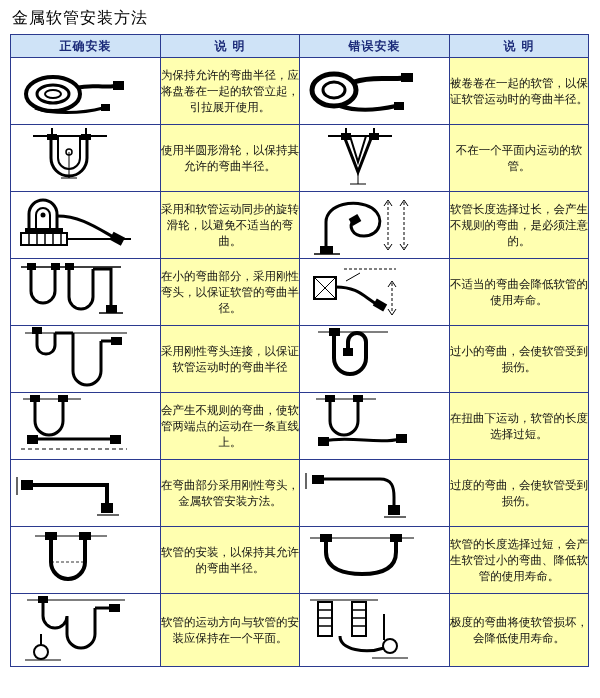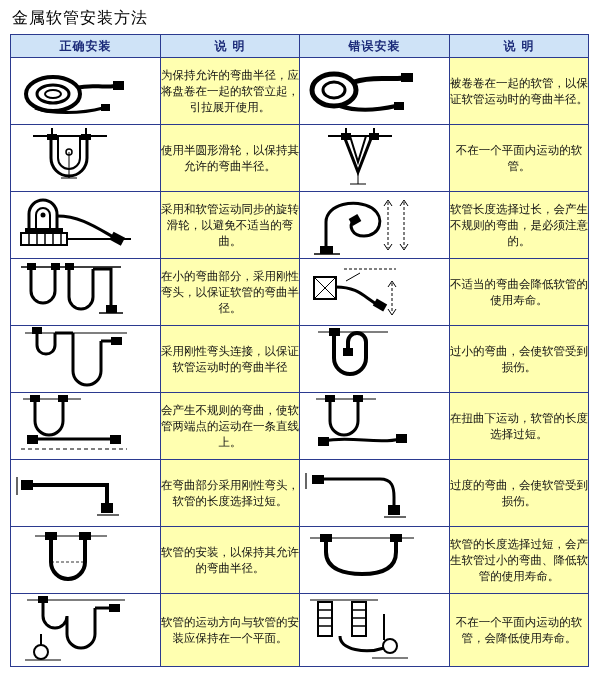--- a/index.html
+++ b/index.html
@@ -302,21 +302,21 @@
           <span class="fig">
             <svg width="126" height="56" viewBox="0 0 126 56">
               <path d="M16 20 L96 20 L96 40" fill="none" stroke="#000" stroke-width="4"></path>
               <rect x="10" y="15" width="12" height="10" fill="#000"></rect>
               <rect x="90" y="38" width="12" height="10" fill="#000"></rect>
               <line x1="6" y1="12" x2="6" y2="30" stroke="#000" stroke-width="1.2"></line>
               <line x1="86" y1="50" x2="108" y2="50" stroke="#000" stroke-width="1.2"></line>
             </svg>
           </span>
         </td>
-        <td class="txt-cell">在弯曲部分采用刚性弯头，软管的长度选择过短。</td>
+        <td class="txt-cell">在弯曲部分采用刚性弯头，金属软管安装方法。</td>
         <td class="img-cell">
           <span class="fig">
             <svg width="126" height="56" viewBox="0 0 126 56">
               <path d="M18 14 L80 14 C92 14, 94 22, 94 32 L94 42" fill="none" stroke="#000" stroke-width="3"></path>
               <rect x="12" y="10" width="12" height="9" fill="#000"></rect>
               <rect x="88" y="40" width="12" height="10" fill="#000"></rect>
               <line x1="6" y1="8" x2="6" y2="24" stroke="#000" stroke-width="1.2"></line>
               <line x1="84" y1="52" x2="106" y2="52" stroke="#000" stroke-width="1.2"></line>
             </svg>
           </span>
@@ -378,18 +378,18 @@
               <line x1="52" y1="24" x2="66" y2="24" stroke="#000" stroke-width="1.5"></line>
               <line x1="52" y1="32" x2="66" y2="32" stroke="#000" stroke-width="1.5"></line>
               <line x1="10" y1="6" x2="78" y2="6" stroke="#000" stroke-width="1.2"></line>
               <path d="M40 42 C40 56, 66 60, 84 54" fill="none" stroke="#000" stroke-width="3"></path>
               <circle cx="90" cy="52" r="7" fill="none" stroke="#000" stroke-width="2"></circle>
               <line x1="84" y1="20" x2="84" y2="46" stroke="#000" stroke-width="2"></line>
               <line x1="72" y1="64" x2="108" y2="64" stroke="#000" stroke-width="1.2"></line>
             </svg>
           </span>
         </td>
-        <td class="txt-cell">不在一个平面内运动的软管，会降低使用寿命。</td>
+        <td class="txt-cell">极度的弯曲将使软管损坏，会降低使用寿命。</td>
       </tr>
 
     </tbody>
   </table>
 </div>
 
 </body></html>

